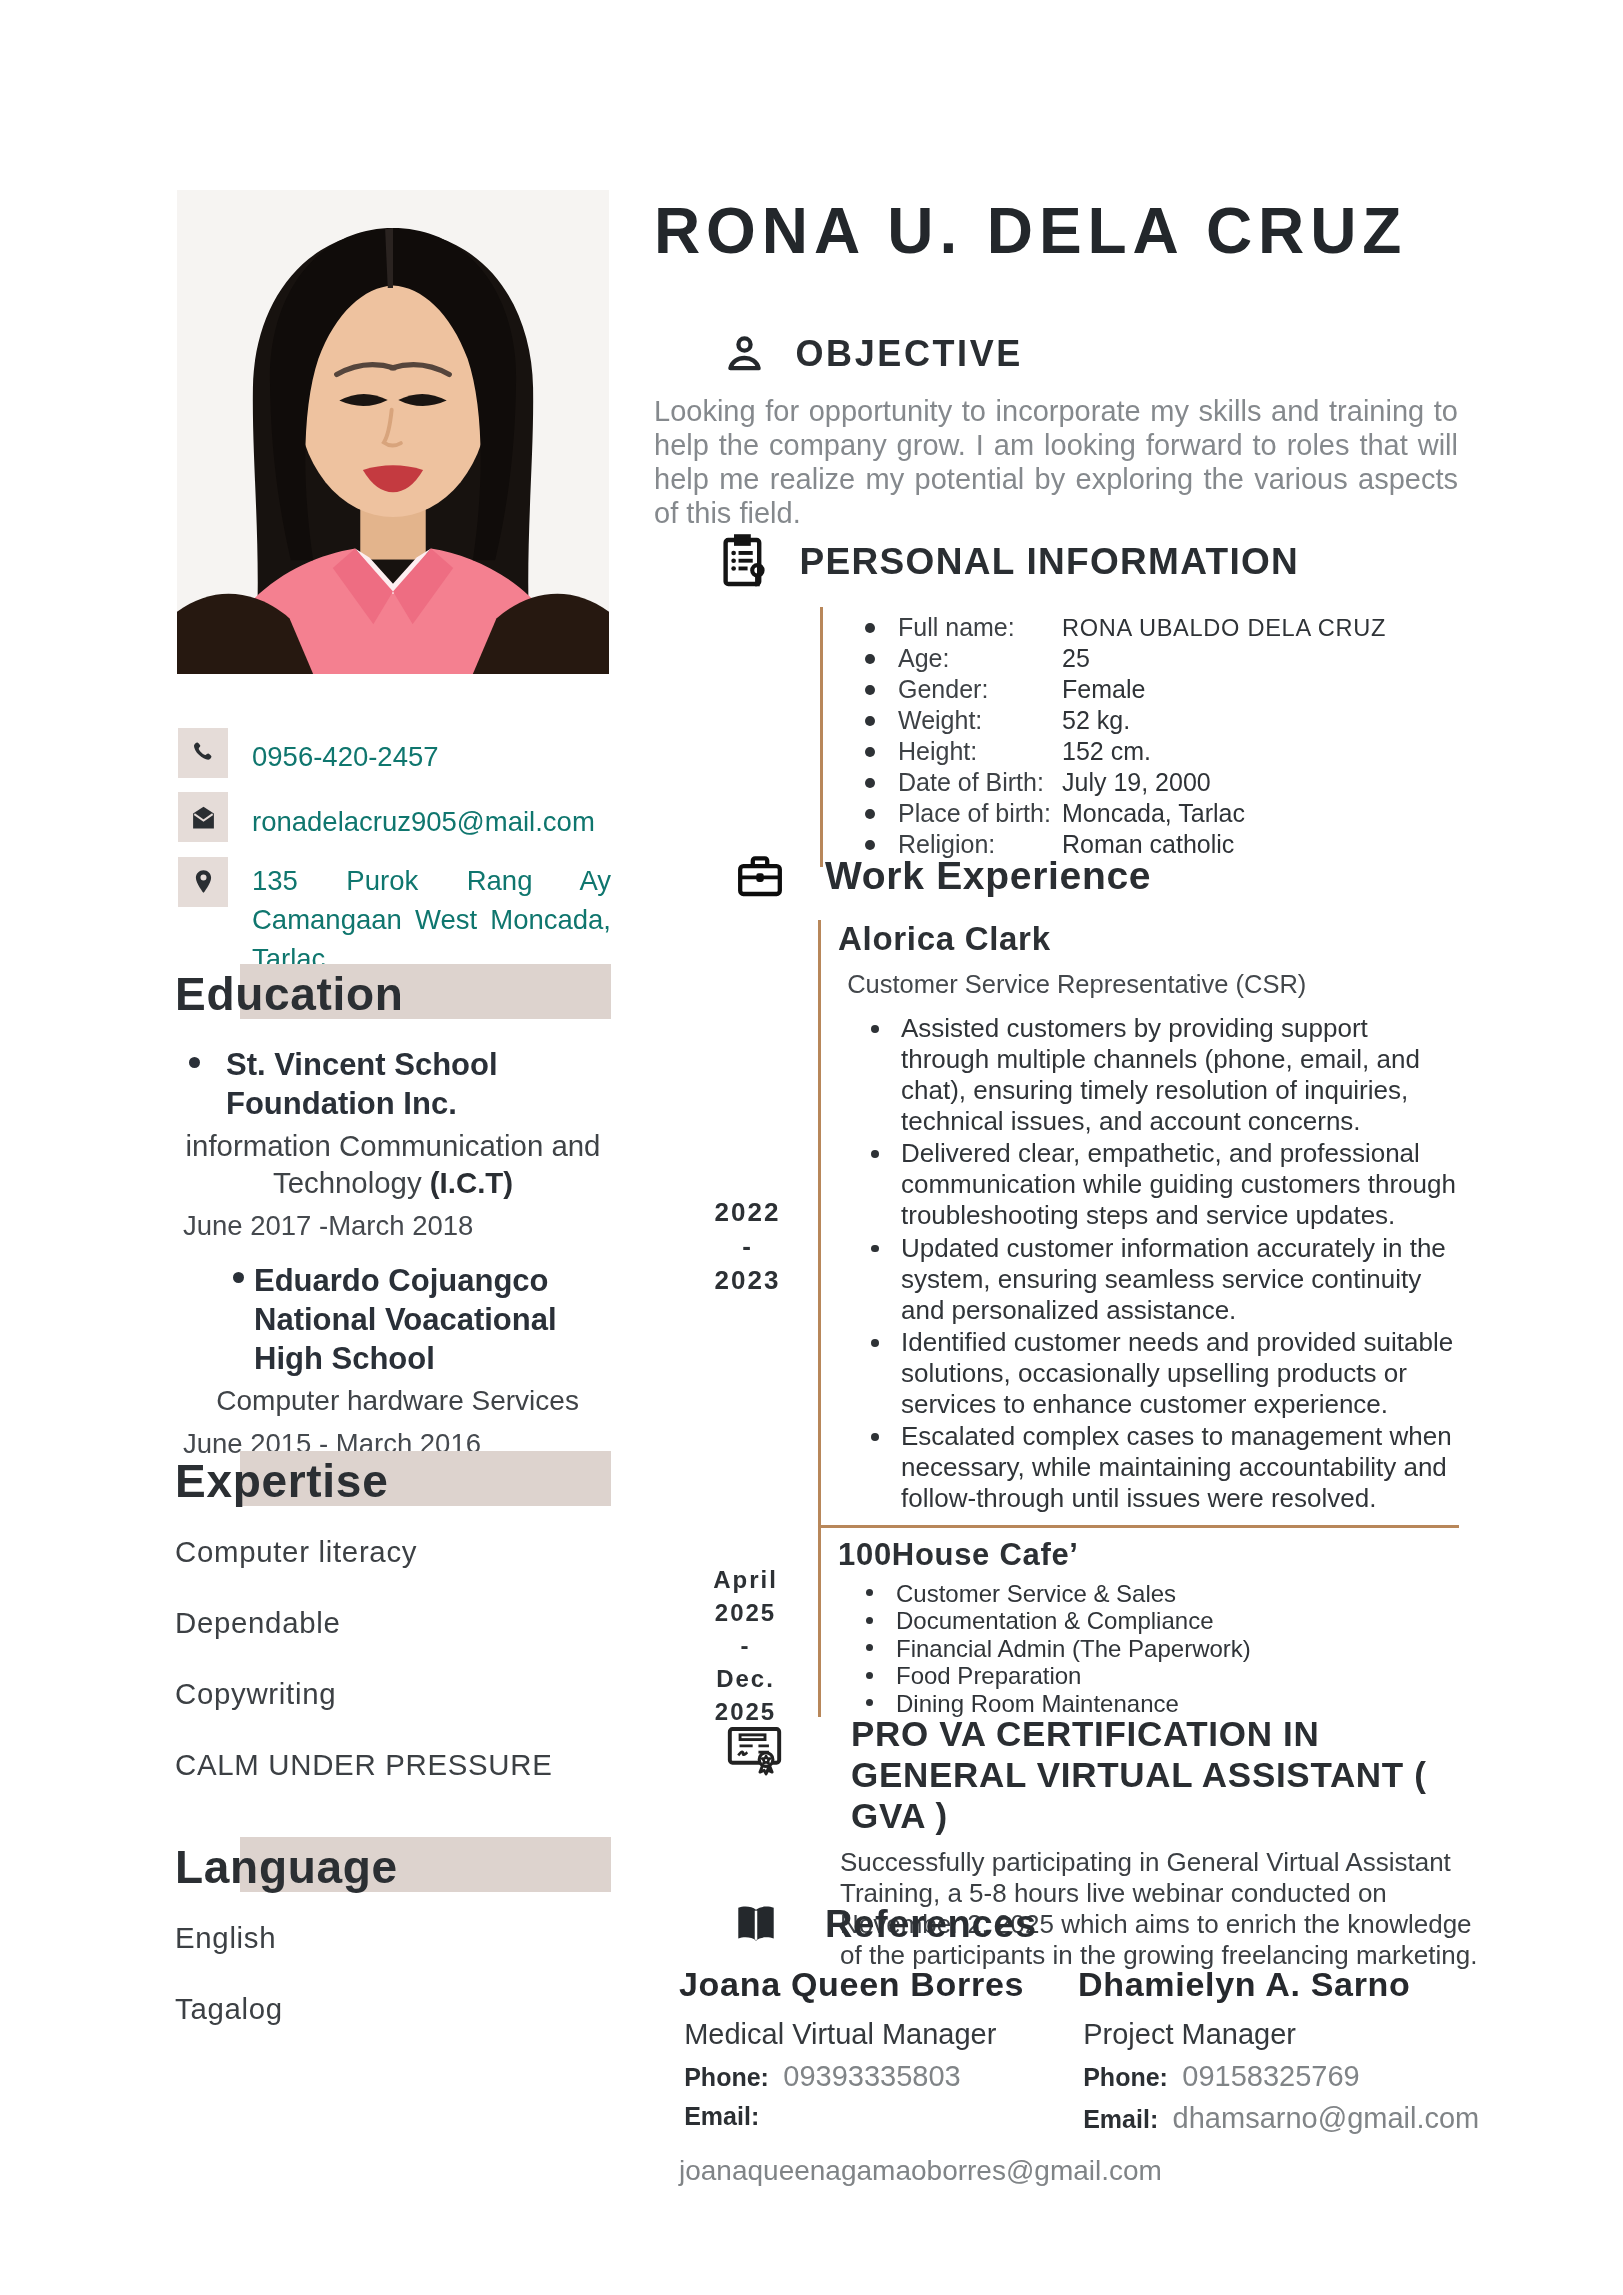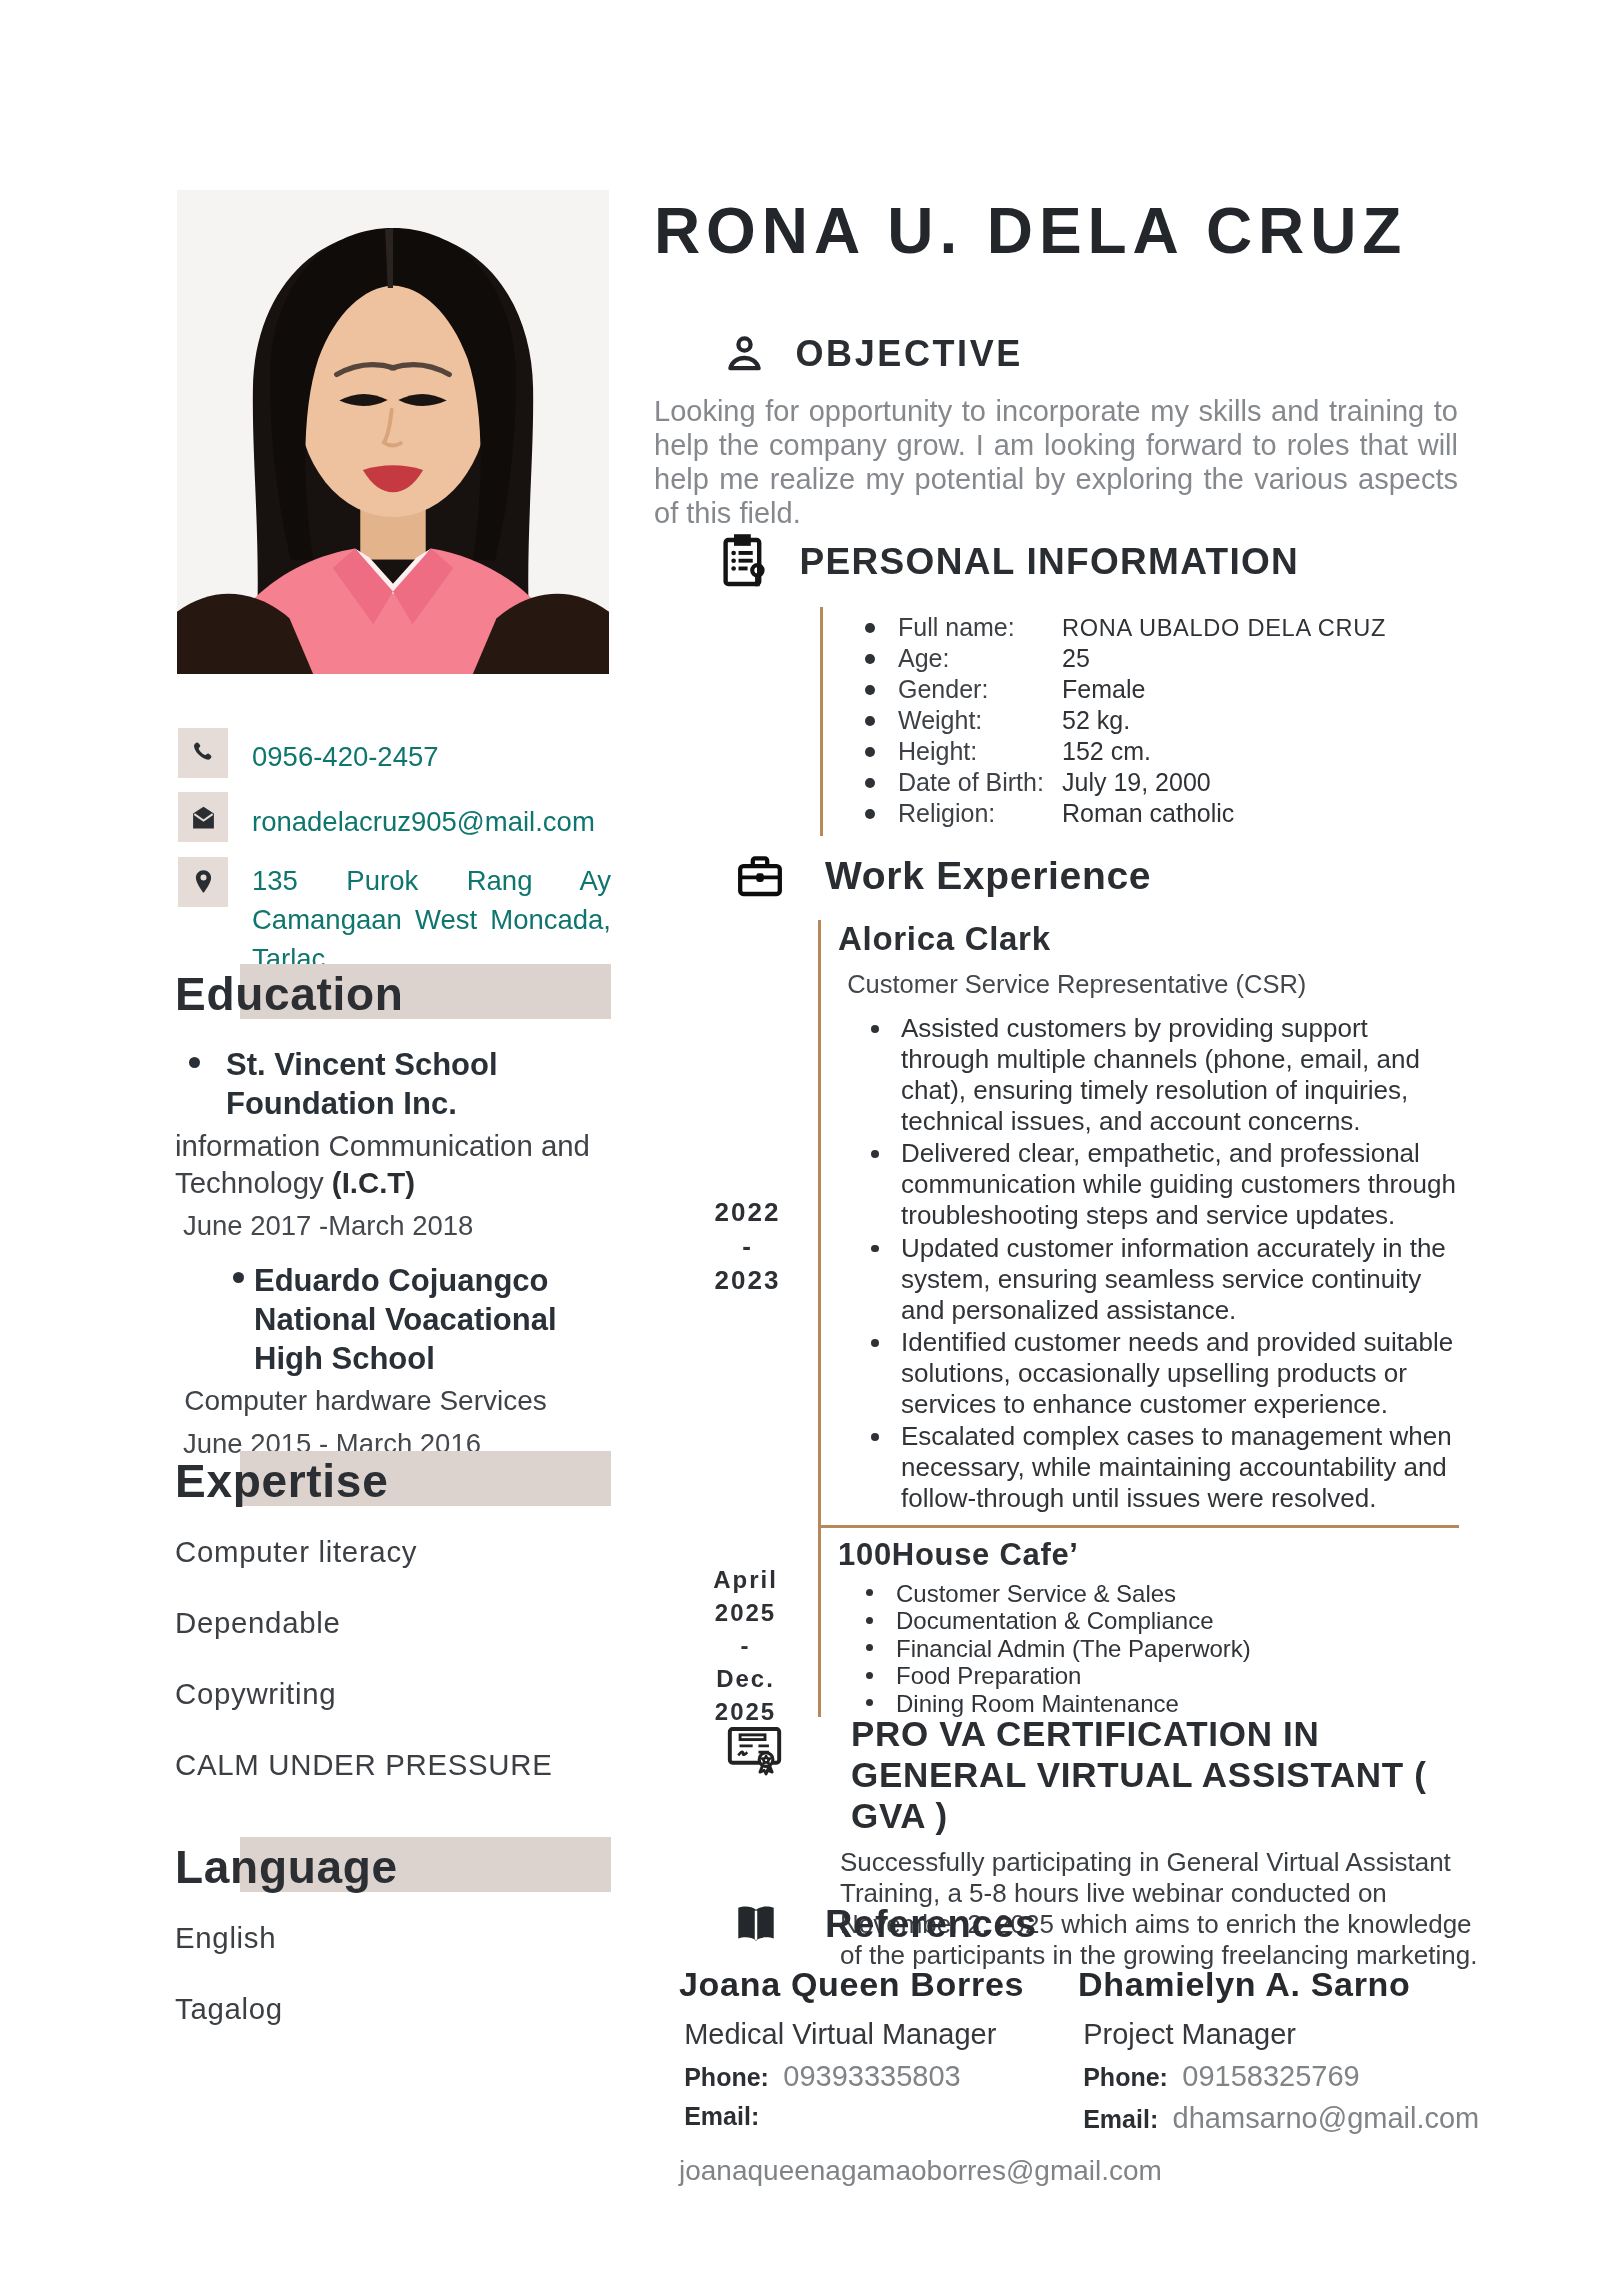--- a/index.html
+++ b/index.html
@@ -21,21 +21,21 @@
   .side-section { position:absolute; left:175px; width:436px; }
   .side-h2 { position:relative; font-size:46px; font-weight:bold; letter-spacing:0.7px; color:#2b2f33; height:60px; }
   .side-h2 .hl-box { position:absolute; left:65px; right:0; top:-2.6px; height:55px; background:#ddd3ce; z-index:0; }
   .side-h2 .h-text { position:relative; z-index:1; }
 
   .edu-item { position:relative; margin-top:18.3px; }
   .edu-name { position:relative; font-size:31px; font-weight:bold; color:#2a3038; line-height:39px; padding-left:51px; }
   .edu-name .bdot { position:absolute; left:14.4px; top:11.8px; width:11px; height:11px; border-radius:50%; background:#2a3038; }
   .edu-item.indent2 .edu-name { padding-left:79px; }
   .edu-item.indent2 .edu-name .bdot { left:58px; }
-  .edu-program { font-size:29.4px; color:#3f4347; line-height:37px; margin-top:3.9px; }
+  .edu-program { font-size:29.4px; color:#3f4347; line-height:37px; margin-top:3.9px;text-align:center; }
   .edu-program b { color:#2a2e33; }
   .edu-item.indent2 .edu-program { padding-left:9.2px; font-size:28px; }
   .edu-dates { font-size:27.5px; color:#45494e; margin-top:9.2px; padding-left:7.9px; }
 
   .plain-list { list-style:none; margin-top:21px; }
   .plain-list li { font-size:29.4px; color:#3c4044; margin-bottom:37px; letter-spacing:0.7px; }
 
   
   .r-name { position:absolute; left:654px; top:194px; width:805px; font-size:64px; font-weight:bold; letter-spacing:5.9px; color:#23272b; white-space:nowrap; }
 
@@ -280,20 +280,25 @@
           <span class="pi-label">Height:</span>
           <span class="pi-value">152 cm.</span>
         </div>
       <div class="pi-row">
           <span class="dot"></span>
           <span class="pi-label">Date of Birth:</span>
           <span class="pi-value">July 19, 2000</span>
         </div>
       <div class="pi-row">
           <span class="dot"></span>
+          <span class="pi-label">Place of birth:</span>
+          <span class="pi-value">Moncada, Tarlac</span>
+        </div>
+      <div class="pi-row">
+          <span class="dot"></span>
           <span class="pi-label">Religion:</span>
           <span class="pi-value">Roman catholic</span>
         </div>
     </div>
   </div>
 
   <div class="r-section sec-work">
     <div class="r-head">
       <span class="r-icon">
         <svg viewBox="0 0 24 24" width="54" height="54">

